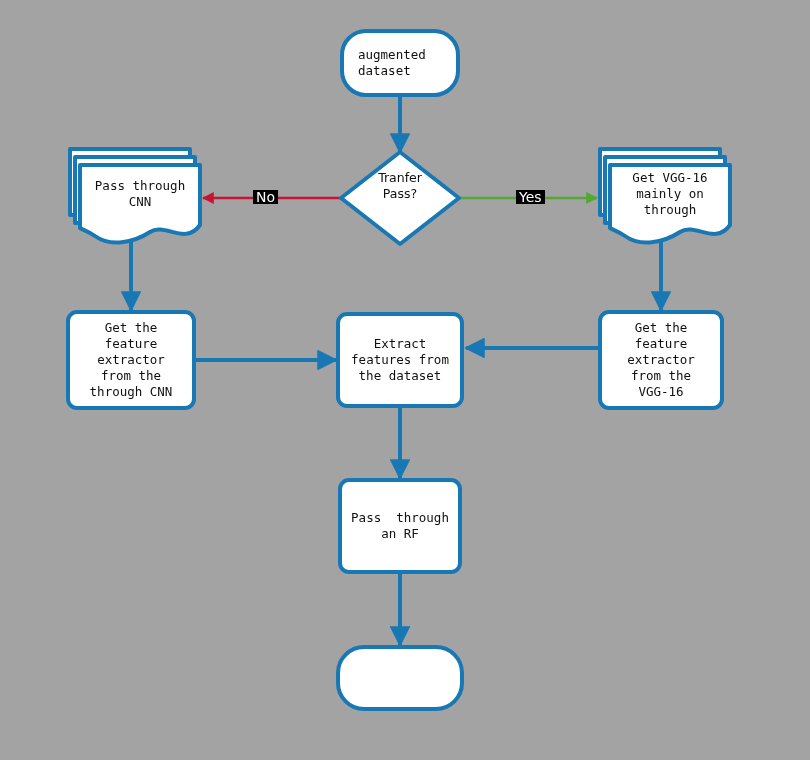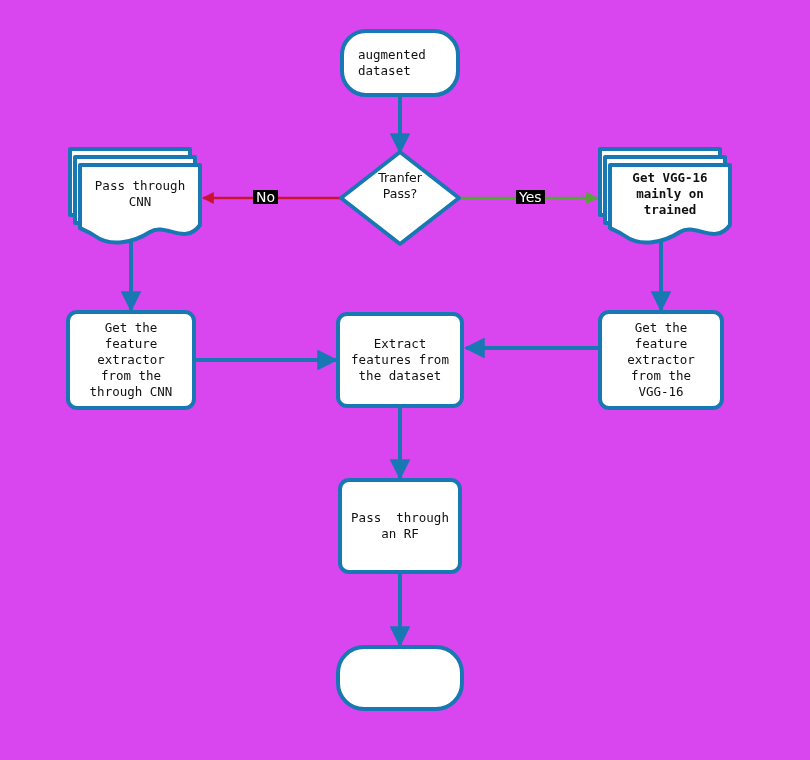--- a/index.html
+++ b/index.html
@@ -4,21 +4,21 @@
 <style>
   html, body {
     margin: 0;
     padding: 0;
     background: #000000;
   }
   #canvas {
     position: relative;
     width: 810px;
     height: 760px;
-    background: #d946ef;
+    background: #a3a3a3;
     overflow: hidden;
     font-family: "DejaVu Sans Mono", monospace;
   }
   #flow-svg {
     position: absolute;
     top: 0;
     left: 0;
     width: 810px;
     height: 760px;
   }
@@ -164,24 +164,24 @@
   <div class="node-label diamond-label" style="left:350px; top:156px; width:100px; height:60px;text-align:right;">
     <span>Tranfer</span>
     <span>Pass?</span>
   </div>
 
   <div class="node-label" style="left:80px; top:168px; width:120px; height:52px;">
     <span>Pass through</span>
     <span>CNN</span>
   </div>
 
-  <div class="node-label" style="left:610px; top:166px; width:120px; height:56px;font-weight:bold;">
+  <div class="node-label" style="left:610px; top:166px; width:120px; height:56px;">
     <span>Get VGG-16</span>
     <span>mainly on</span>
-    <span>trained</span>
+    <span>through</span>
   </div>
 
   <div class="node-label" style="left:68px; top:312px; width:126px; height:96px;">
     <span>Get the</span>
     <span>feature</span>
     <span>extractor</span>
     <span>from the</span>
     <span>through CNN</span>
   </div>
 

